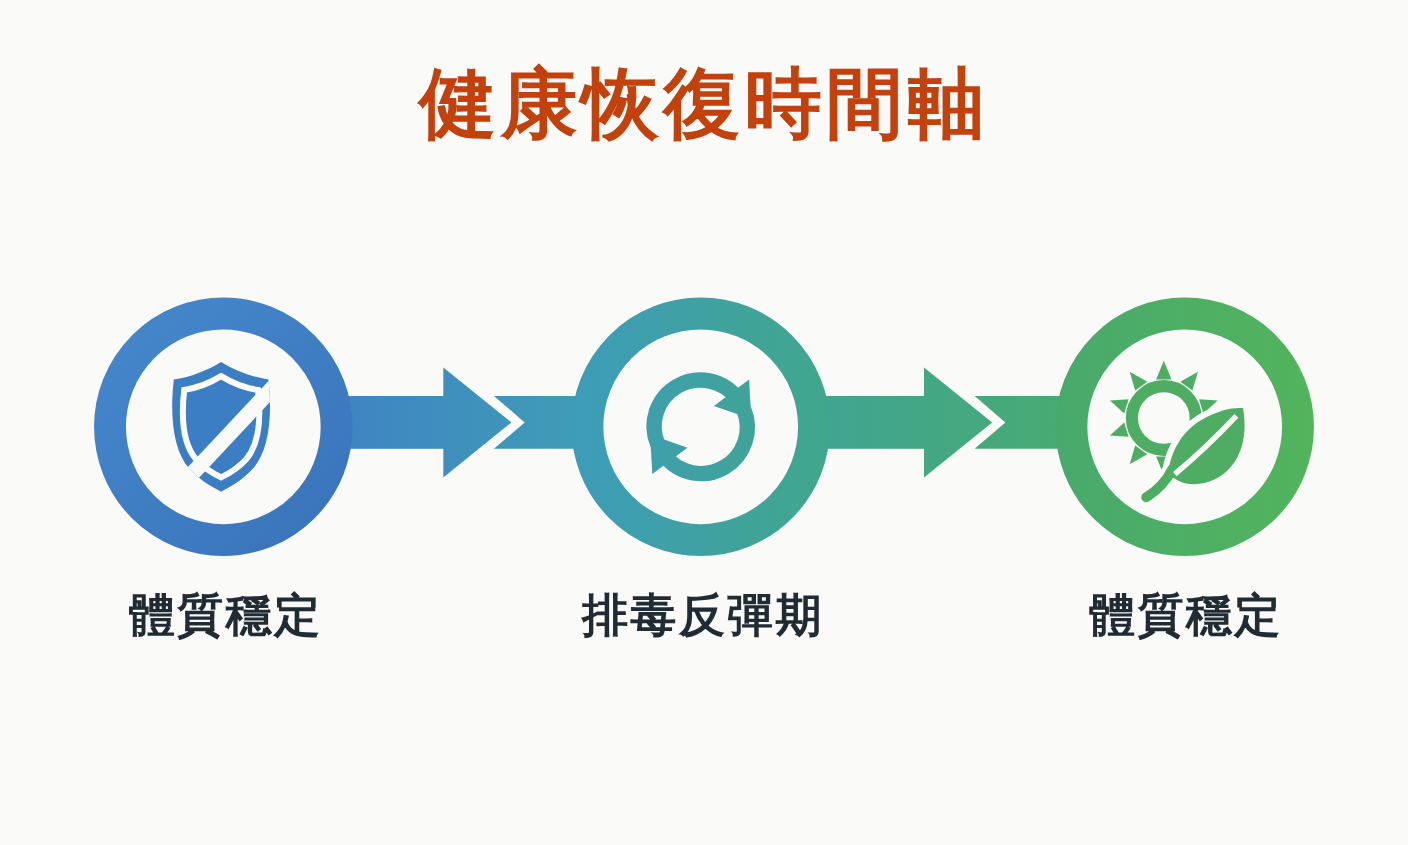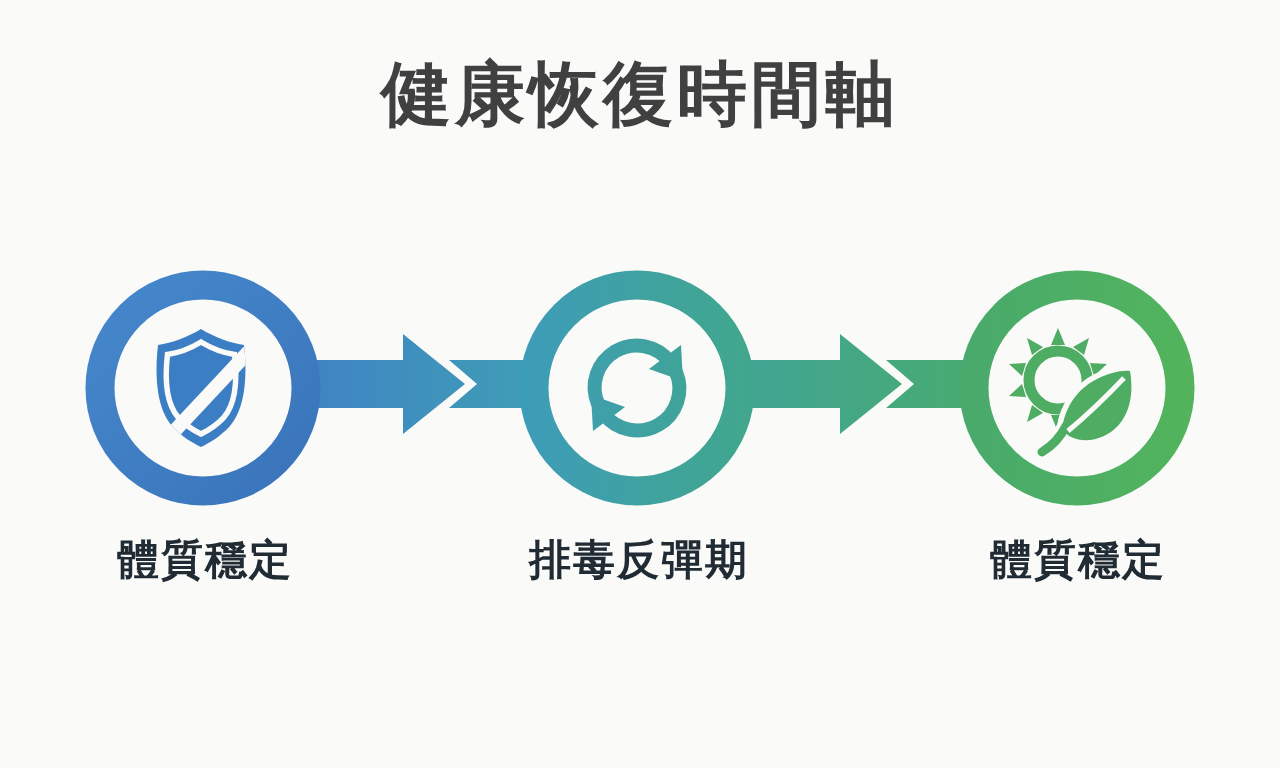--- a/index.html
+++ b/index.html
@@ -10,21 +10,21 @@
     overflow:hidden;
     font-family:"Liberation Sans","DejaVu Sans",sans-serif;
   }
   .title{
     position:absolute;
     top:48px;left:0;width:100%;
     text-align:center;
     font-size:70px;
     font-weight:900;
     letter-spacing:4px;
-    color:#404040;
+    color:#c2410c;
   }
   .timeline-svg{
     position:absolute;
     top:0;left:0;
   }
   .step-label{
     position:absolute;
     top:532px;
     transform:translateX(-50%);
     font-size:42px;

